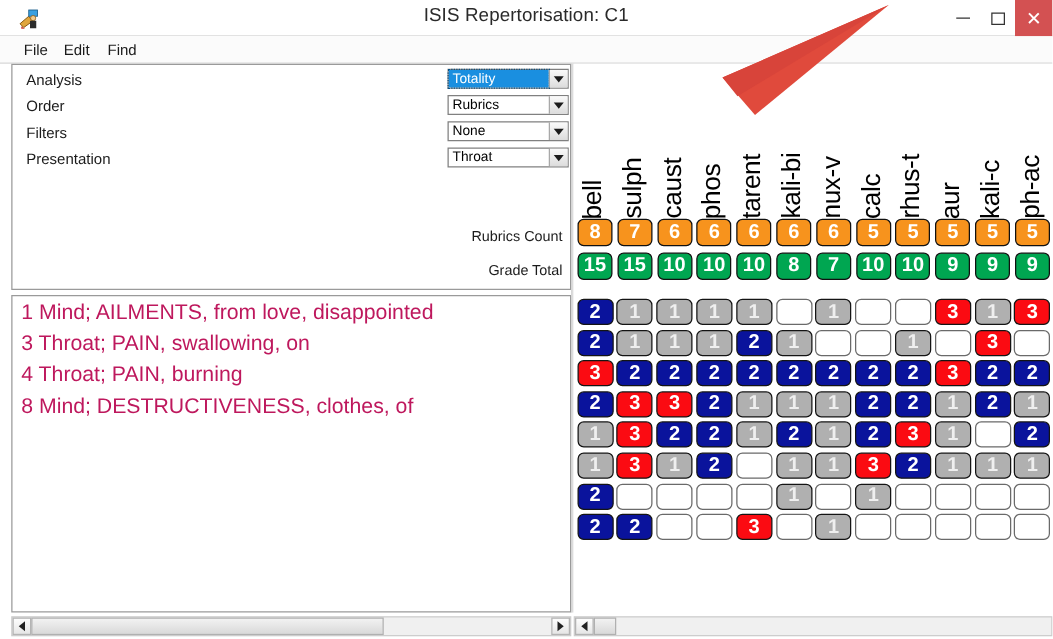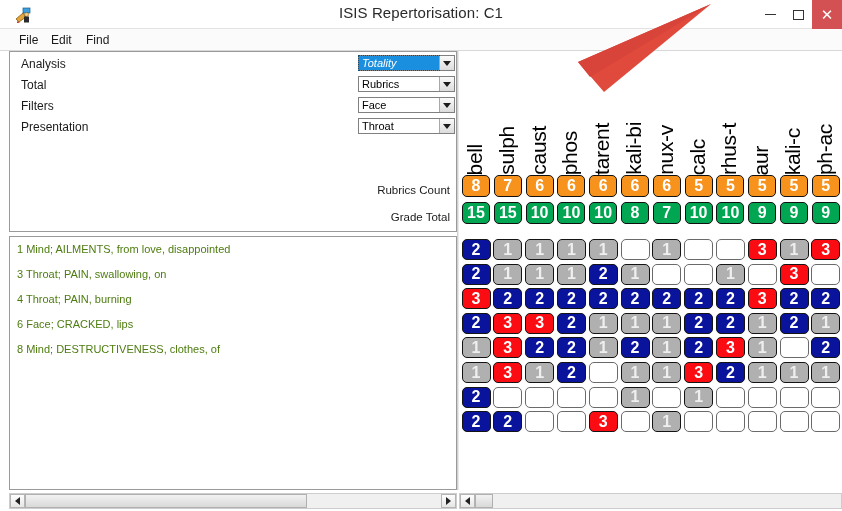--- a/index.html
+++ b/index.html
@@ -58,42 +58,42 @@
   }
   .combo {
     position:absolute; left:348px; width:97px; height:16px;
     border:1px solid #808080; background:#ffffff;
     display:flex; align-items:stretch;
   }
   .combo .cval {
     flex:1; font-size:11px; line-height:14px; padding-left:3px;
     color:#000; overflow:hidden; white-space:nowrap;
   }
-  .combo.sel .cval { background:#1a8fe0; color:#ffffff; outline:1px dotted #0a4f80;font-style:italic; }
+  .combo.sel .cval { background:#1a8fe0; color:#ffffff; outline:1px dotted #0a4f80; }
   .combo .carrow {
     width:15px; background:linear-gradient(#fafafa,#dcdcdc);
     border-left:1px solid #a8a8a8;
     display:flex; align-items:center; justify-content:center;
   }
   .combo .carrow i {
     display:block; width:0;height:0;
     border-left:4px solid transparent; border-right:4px solid transparent;
     border-top:5px solid #1c1c1c;
   }
   .rowlabel-right {
     position:absolute; right:6px; font-size:11.5px; color:#1b1b1b; text-align:right;
   }
 
   
   #rubric-panel {
     position:absolute; left:9px; top:236px; width:448px; height:254px;
     background:#ffffff; border:1px solid #9a9a9a; overflow:hidden;
   }
   .rubric-row {
-    height:25px; line-height:25px; font-size:11px; color:#4d7c0f;
+    height:25px; line-height:25px; font-size:17px; color:#be185d;
     padding-left:7px; white-space:nowrap;
   }
 
   
   #chart-panel {
     position:absolute; left:459px; top:51px; width:383px; height:439px;
     background:#ffffff;
   }
   #headers {
     position:absolute; left:0px; top:0px; width:383px; height:124px;
@@ -182,58 +182,57 @@
 </div>
 
 <div id="menubar">
   <div class="menu-item" id="m0" style="left:14px">File</div>
   <div class="menu-item" id="m1" style="left:46px">Edit</div>
   <div class="menu-item" id="m2" style="left:81px">Find</div>
 </div>
 
 <div id="options-panel">
   <div class="opt-label" style="top:5px">Analysis</div>
-  <div class="opt-label" style="top:26px">Total</div>
+  <div class="opt-label" style="top:26px">Order</div>
   <div class="opt-label" style="top:47px">Filters</div>
   <div class="opt-label" style="top:68px">Presentation</div>
 
   <div class="combo sel" style="top:3px">
     <span class="cval">Totality</span>
     <span class="carrow">
         <i></i>
       </span>
   </div>
   <div class="combo" style="top:24px">
     <span class="cval">Rubrics</span>
     <span class="carrow">
         <i></i>
       </span>
   </div>
   <div class="combo" style="top:45px">
-    <span class="cval">Face</span>
+    <span class="cval">None</span>
     <span class="carrow">
         <i></i>
       </span>
   </div>
   <div class="combo" style="top:66px">
     <span class="cval">Throat</span>
     <span class="carrow">
         <i></i>
       </span>
   </div>
 
   <div class="rowlabel-right" style="top:132px">Rubrics Count</div>
   <div class="rowlabel-right" style="top:159px">Grade Total</div>
 </div>
 
 <div id="rubric-panel">
   <div class="rubric-row">1 Mind; AILMENTS, from love, disappointed</div>
   <div class="rubric-row">3 Throat; PAIN, swallowing, on</div>
   <div class="rubric-row">4 Throat; PAIN, burning</div>
-  <div class="rubric-row">6 Face; CRACKED, lips</div>
   <div class="rubric-row">8 Mind; DESTRUCTIVENESS, clothes, of</div>
 </div>
 
 <div id="vdiv"></div>
 
 <div id="chart-panel">
   <div id="headers">
       <div class="rem-head" style="left: 4px;">bell</div>
       <div class="rem-head" style="left: 35.8px;">sulph</div>
       <div class="rem-head" style="left: 67.6px;">caust</div>

